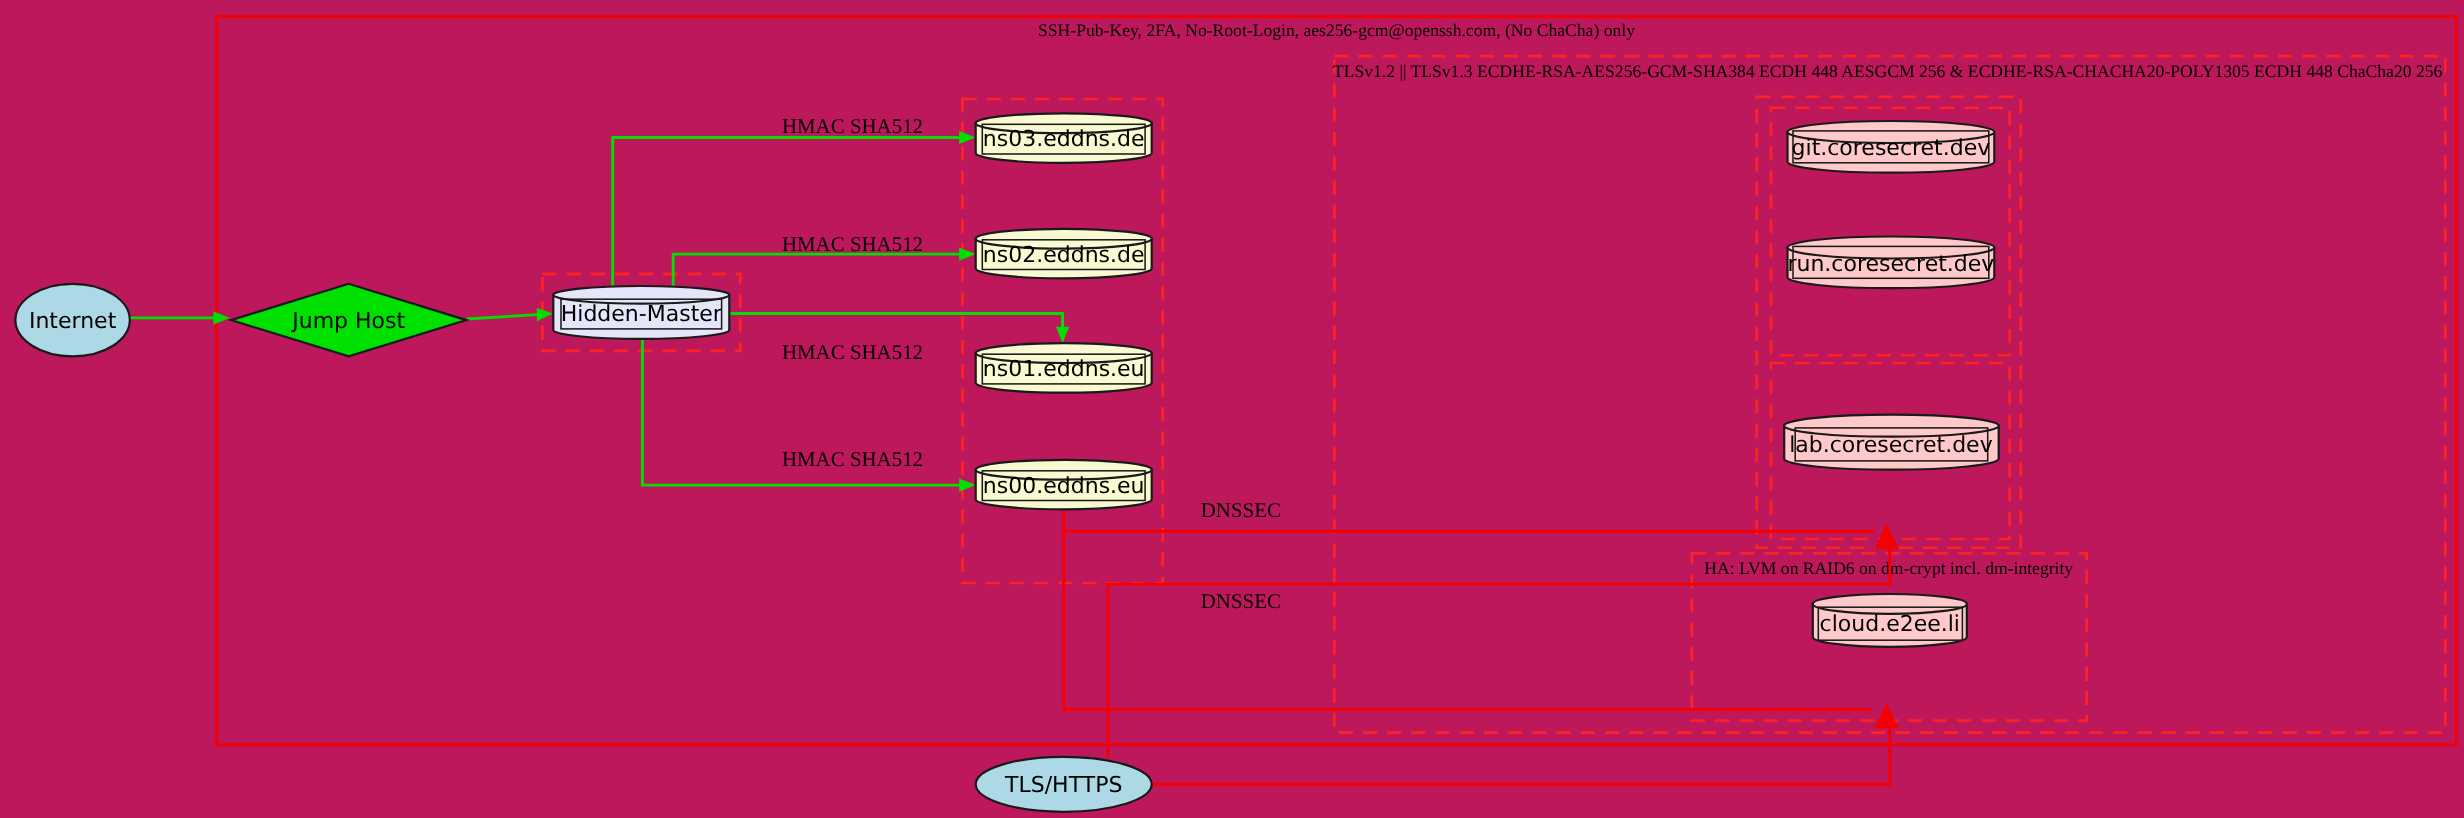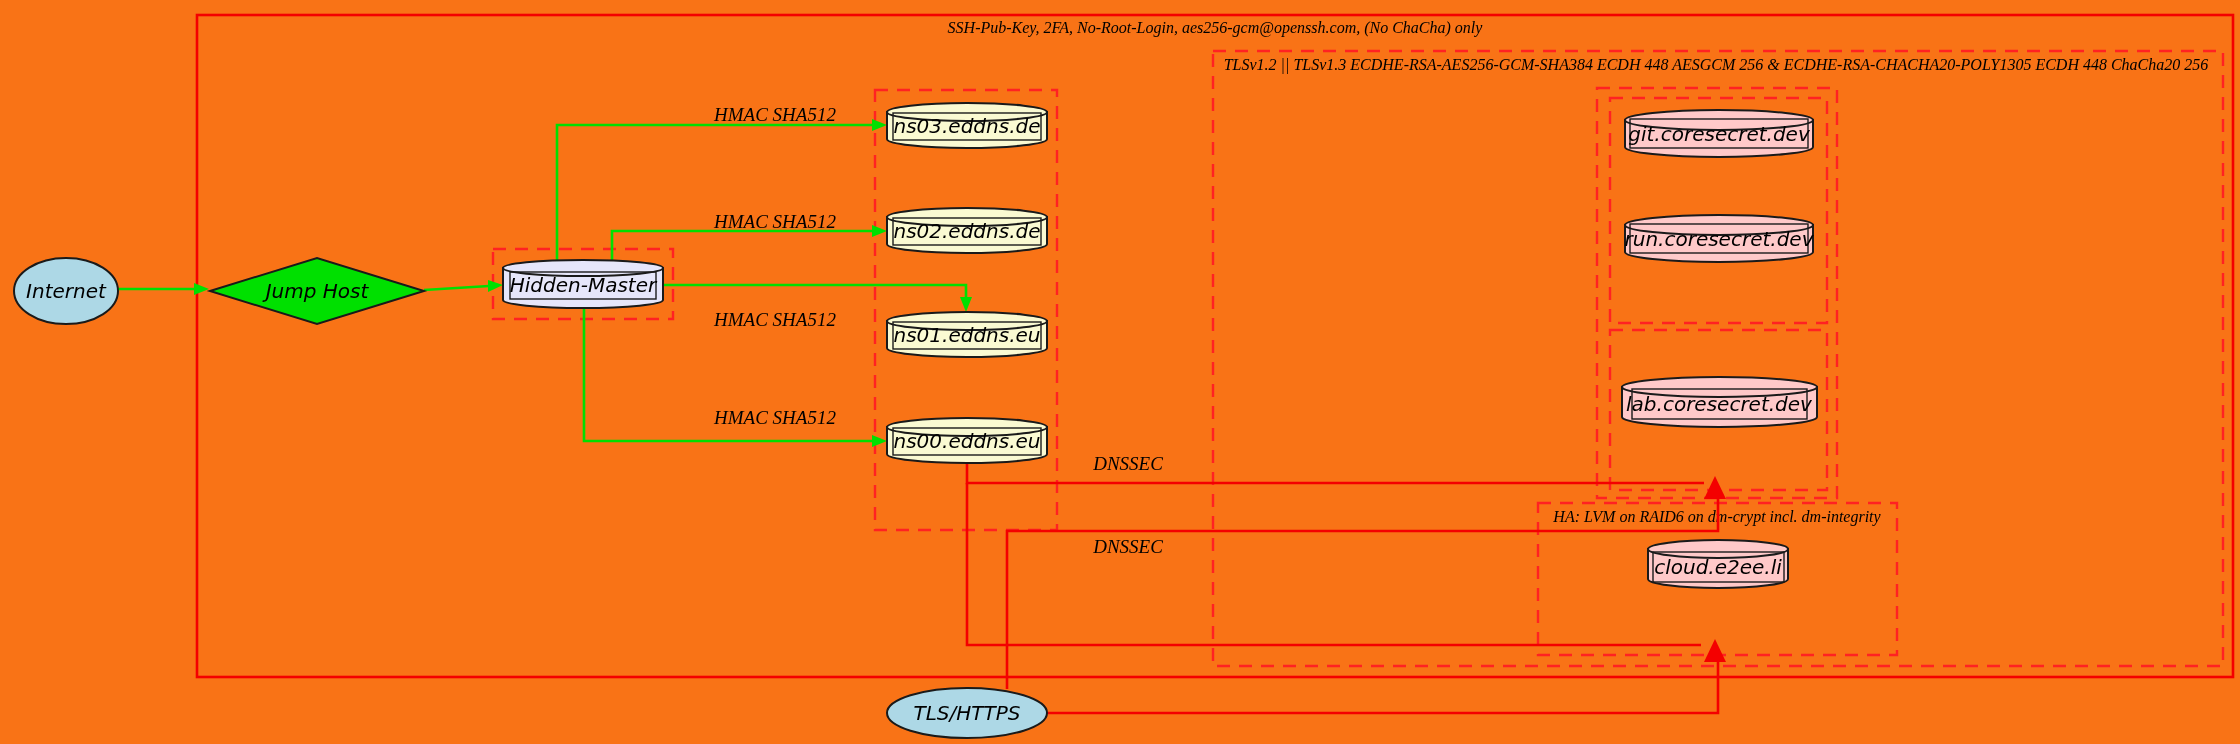--- a/index.html
+++ b/index.html
@@ -1,16 +1,16 @@
 <!DOCTYPE html>
 <html><head>
 <meta charset="utf-8">
 <style>
   html,body{margin:0;padding:0;background:#ffffff;}
-  .stage{position:relative;width:2240px;height:744px;background:#f97316;overflow:hidden;font-style:italic;}
+  .stage{position:relative;width:2240px;height:744px;background:#be185d;overflow:hidden;}
   svg{display:block;}
   text{fill:#000000;}
   .node-label{font-family:"DejaVu Sans","Liberation Sans",sans-serif;font-size:20px;}
   .edge-label{font-family:"Liberation Serif","DejaVu Serif",serif;font-size:19px;}
   .cluster-label{font-family:"Liberation Serif","DejaVu Serif",serif;font-size:16px;}
   .mid{text-anchor:middle;}
   .cyl{fill:var(--fill);stroke:#1a1a1a;stroke-width:2;}
   .lblbox{fill:none;stroke:#1a1a1a;stroke-width:1.4;}
   .cluster-dashed{fill:none;stroke:#ff2222;stroke-width:2.4;stroke-dasharray:13 9;}
   .cluster-solid{fill:none;stroke:#f40000;stroke-width:2.6;}

